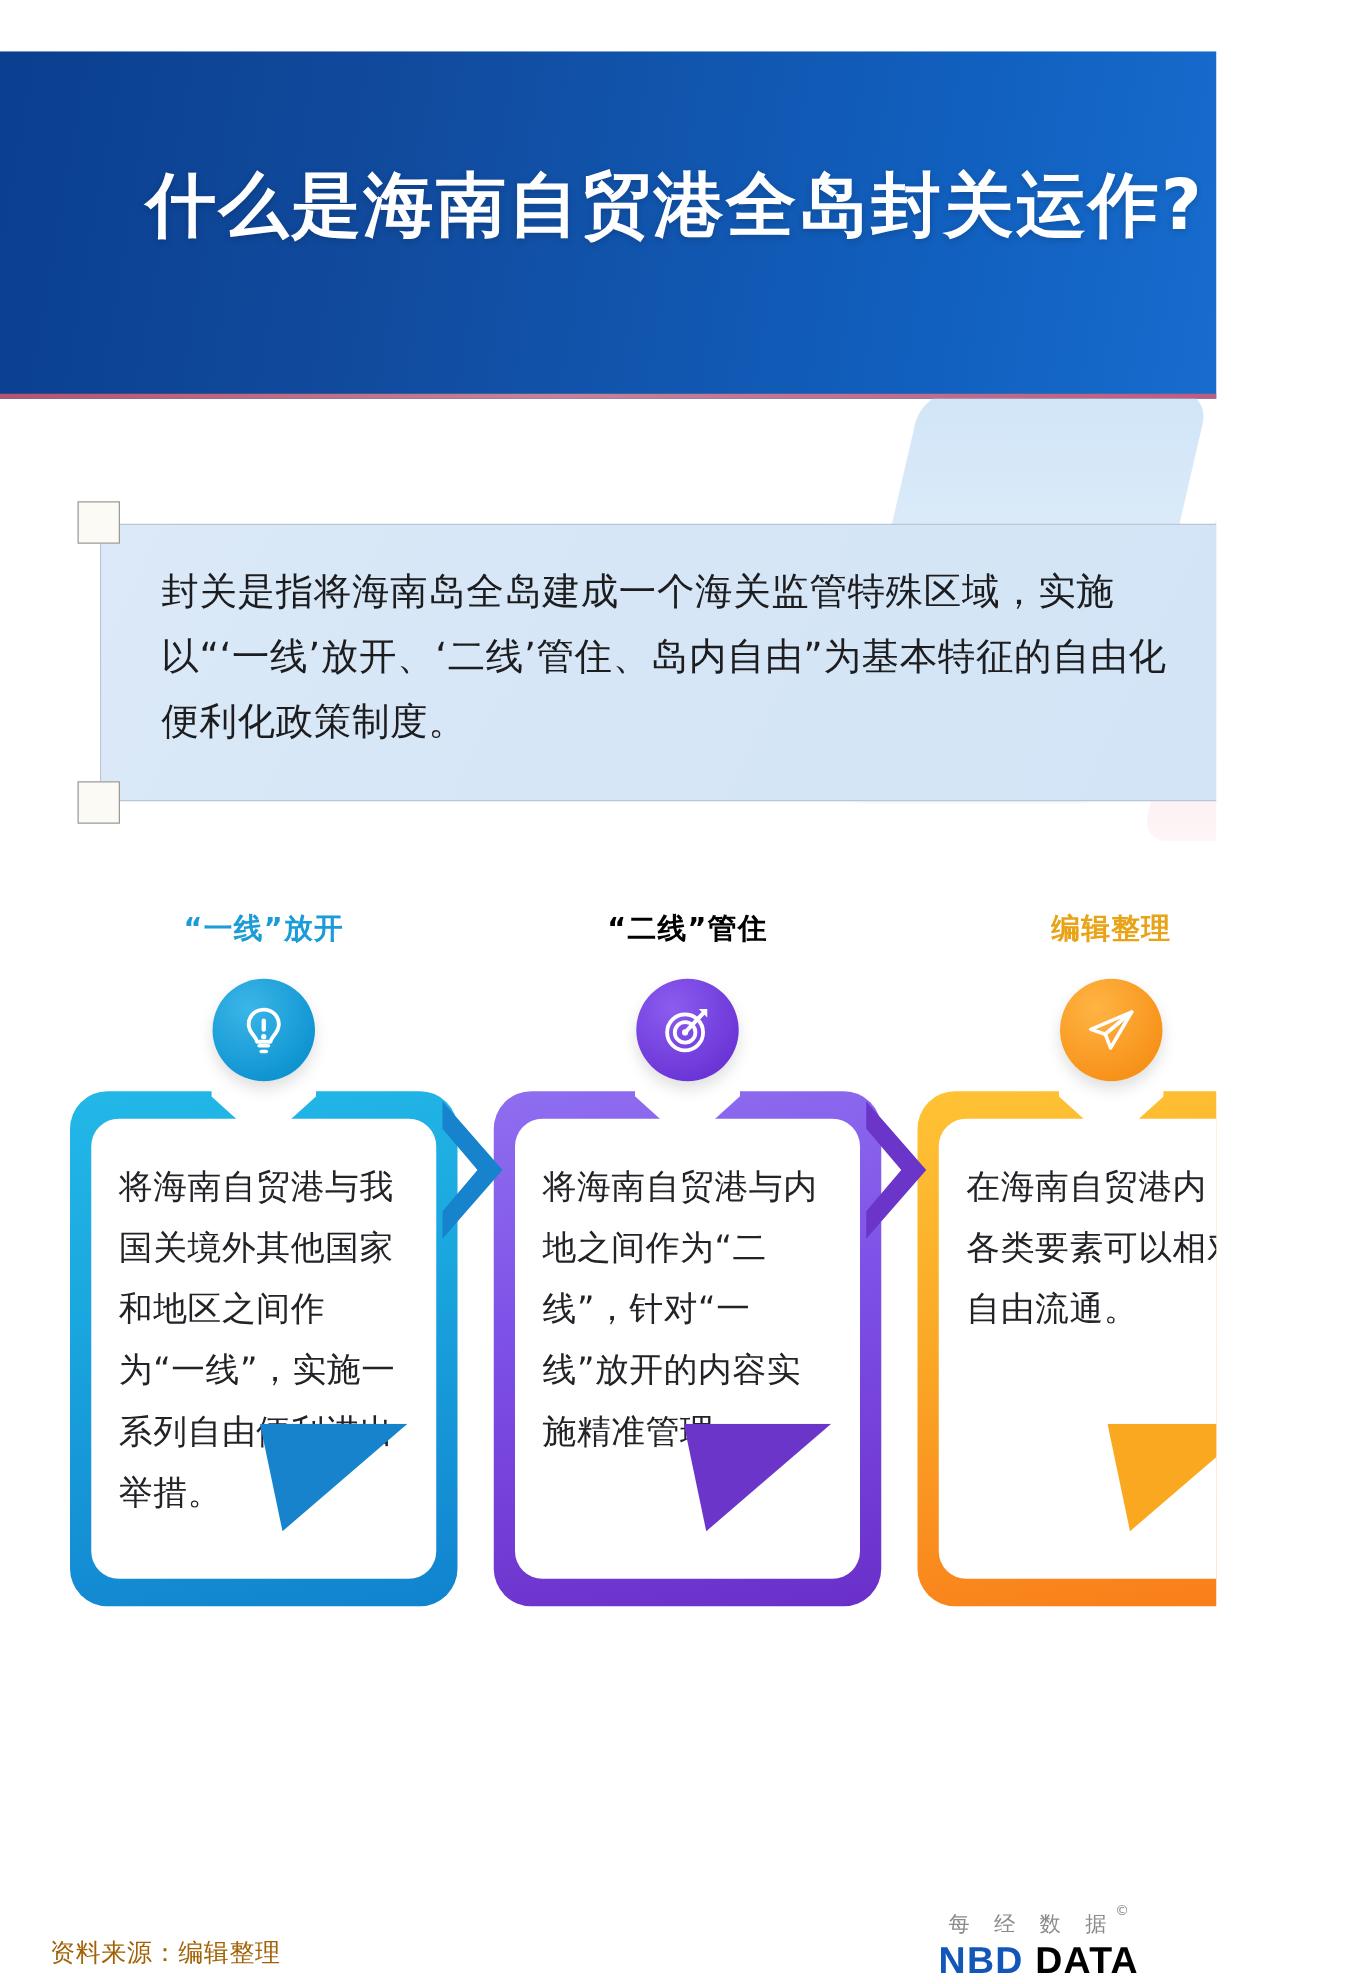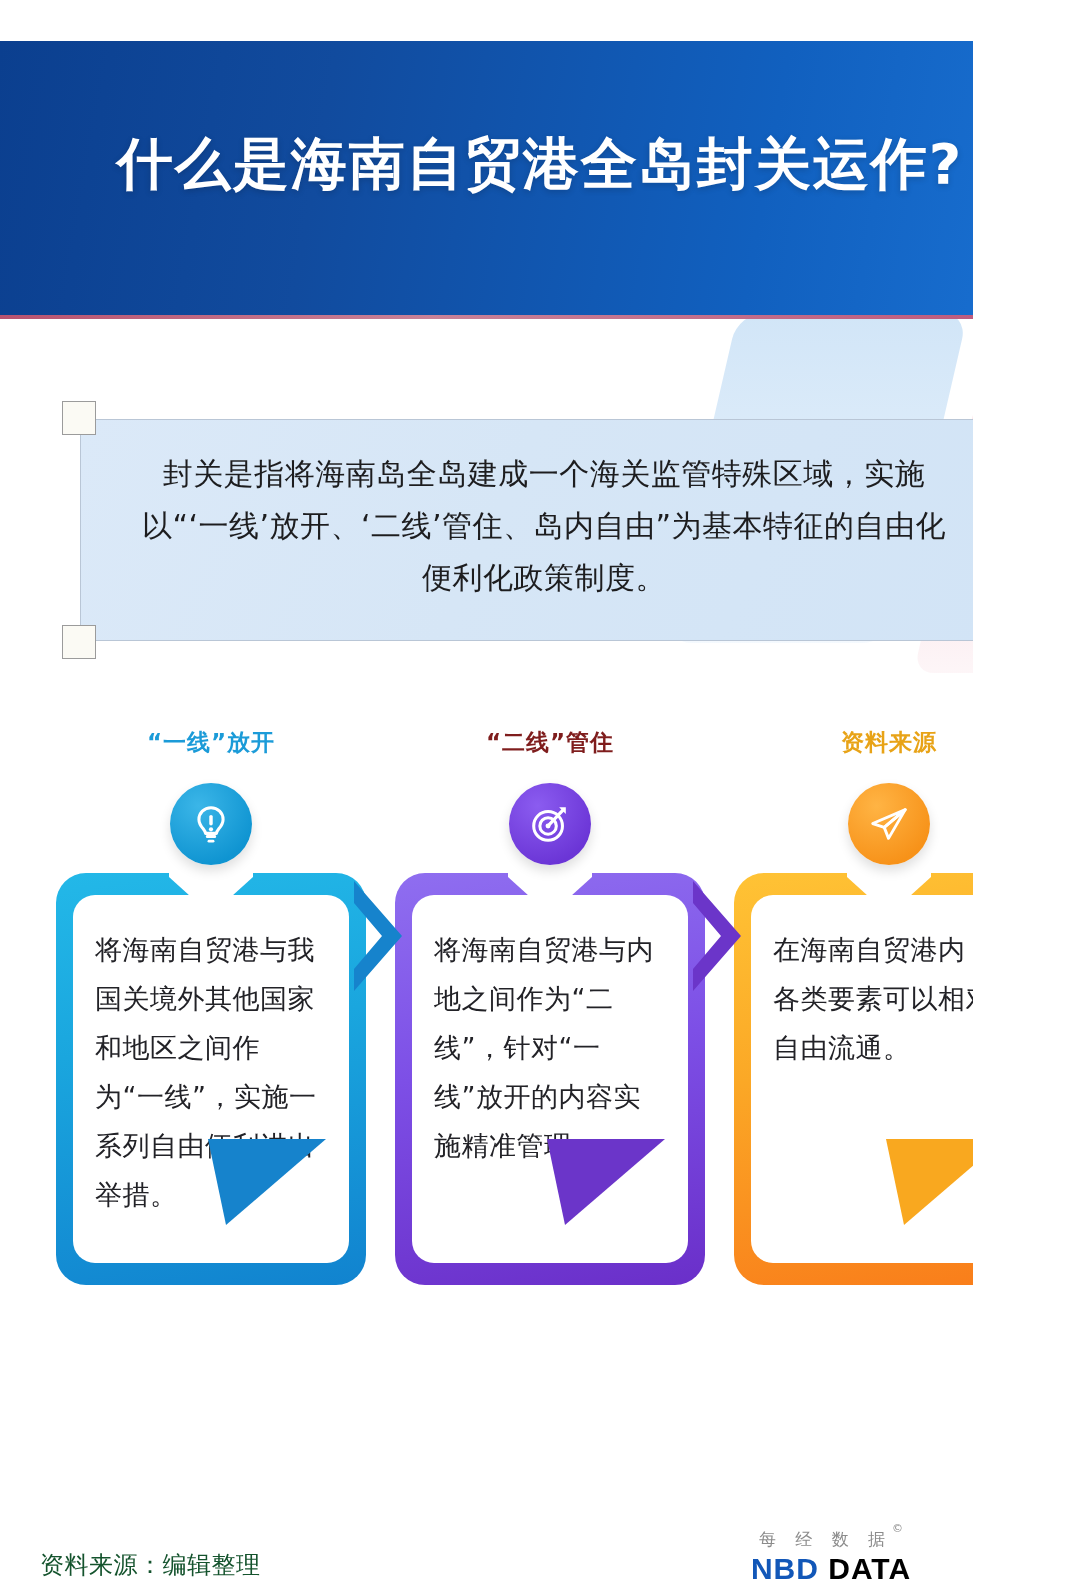--- a/index.html
+++ b/index.html
@@ -50,21 +50,20 @@
   .quote-box{
     position:absolute;left:0;top:0;width:920px;height:222px;
     background:linear-gradient(115deg,#dbe9f8 0%,#d6e6f6 45%,#d2e4f6 100%);
     border:1px solid #b9c6d6;
     box-sizing:border-box;
   }
   .quote-text{
     position:absolute;left:48px;top:28px;width:830px;
     font-size:30px;line-height:52px;color:#1d1d1f;letter-spacing:.5px;
     font-family:"DejaVu Sans","Liberation Sans",sans-serif;
-    text-align:center;
   }
   .handle{
     position:absolute;width:34px;height:34px;background:#fbfaf4;
     border:1px solid #9b9b9b;box-sizing:border-box;
   }
   .h-tl{left:-18px;top:-18px;}
   .h-tr{right:-18px;top:-18px;}
   .h-bl{left:-18px;bottom:-18px;}
   .h-br{right:-18px;bottom:-18px;}
 
@@ -74,21 +73,21 @@
   .col-1{left:56px;}
   .col-2{left:395px;}
   .col-3{left:734px;}
 
   .col-title{
     width:100%;text-align:center;font-size:23px;font-weight:bold;
     letter-spacing:1px;white-space:nowrap;
     font-family:"DejaVu Sans","Liberation Sans",sans-serif;
   }
   .t-blue{color:#1b9bd8;}
-  .t-purple{color:#7f1d1d;}
+  .t-purple{color:#000000;}
   .t-orange{color:#e8a317;}
 
   
   .badge{
     position:absolute;left:50%;top:56px;transform:translateX(-50%);
     width:82px;height:82px;border-radius:50%;
     display:flex;align-items:center;justify-content:center;
     box-shadow:0 6px 12px rgba(0,0,0,.13);
     z-index:5;
   }
@@ -137,21 +136,21 @@
 
   
   .blob{
     position:absolute;left:40px;top:512px;width:230px;height:40px;
     background:radial-gradient(ellipse at center,rgba(60,60,70,.20) 0%,rgba(60,60,70,.07) 45%,rgba(255,255,255,0) 72%);
     filter:blur(6px);z-index:0;
   }
 
   
   .footer-source{
-    position:absolute;left:40px;top:1508px;font-size:24px;color:#14532d;
+    position:absolute;left:40px;top:1508px;font-size:20px;color:#a16207;
     font-family:Liberation Serif, serif;letter-spacing:.5px;
   }
   .logo{position:absolute;right:52px;top:1487px;text-align:center;width:180px;}
   .logo-cn{
     font-size:17px;color:#8b8b8b;letter-spacing:7px;
     font-family:"DejaVu Sans","Liberation Sans",sans-serif;
     position:relative;display:inline-block;
   }
   .logo-cn sup{font-size:11px;letter-spacing:0;position:relative;top:-6px;}
   .logo-en{font-size:30px;font-weight:bold;letter-spacing:1px;margin-top:1px;}
@@ -253,21 +252,21 @@
       </div>
 
       <div class="tail">
         <svg viewBox="0 0 118 86" aria-hidden="true">
           <path d="M0 0 L118 0 L18 86 Z" fill="#6b35c9"></path>
         </svg>
       </div>
     </div>
 
     <div class="col col-3">
-      <div class="col-title t-orange">资料来源</div>
+      <div class="col-title t-orange">编辑整理</div>
 
       <div class="badge b-orange">
         <svg viewBox="0 0 48 48" aria-hidden="true">
           <path fill="none" stroke="#ffffff" stroke-width="3" stroke-linejoin="round" d="M41 9 L7 23.5 L19 27.5 L41 9 Z"></path>
           <path fill="none" stroke="#ffffff" stroke-width="3" stroke-linejoin="round" d="M41 9 L19 27.5 L23.5 39 L41 9 Z"></path>
         </svg>
       </div>
 
       <div class="blob"></div>
 

